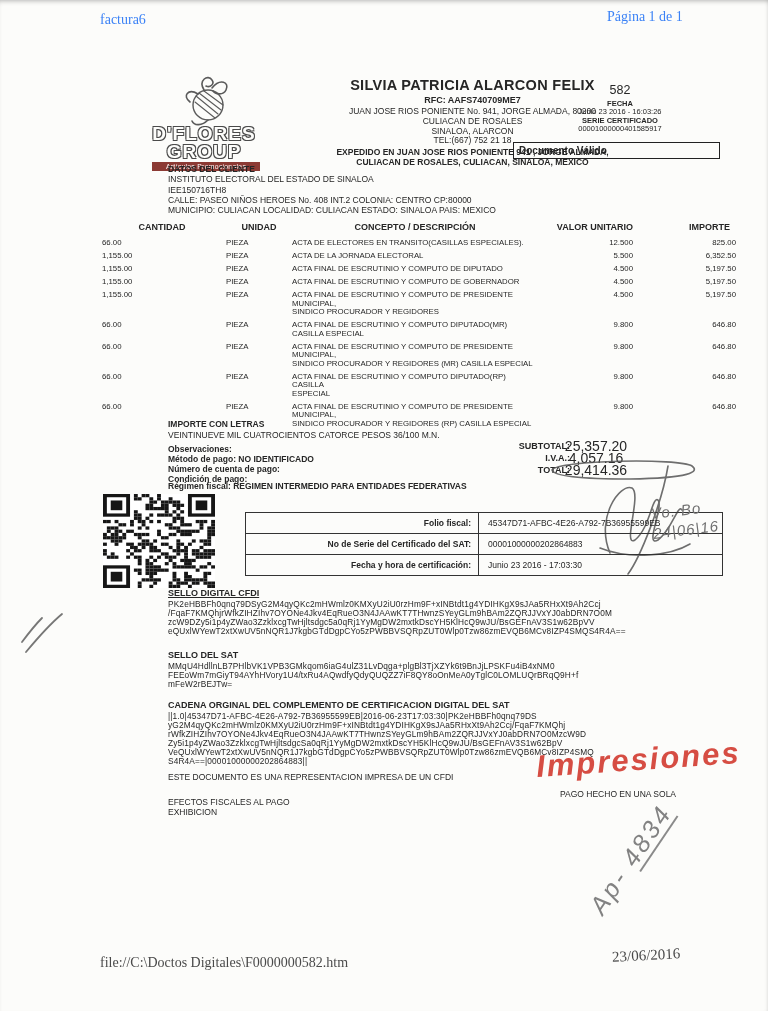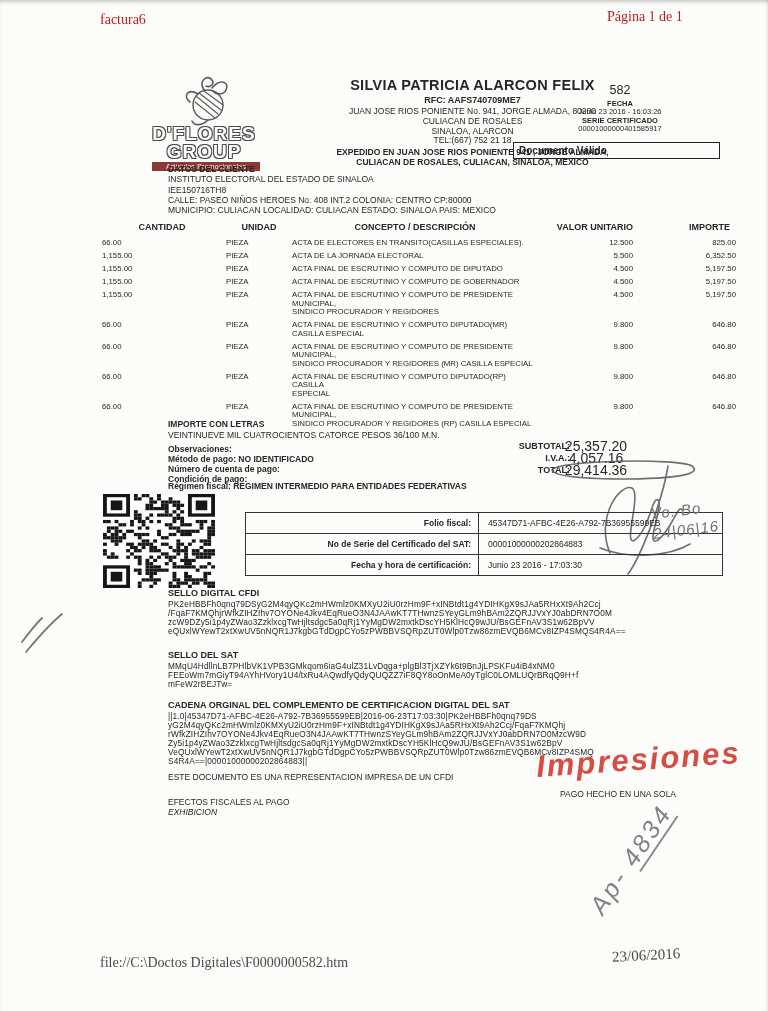--- a/index.html
+++ b/index.html
@@ -6,21 +6,21 @@
   .page{position:relative;width:768px;height:1011px;background:#fcfcfa;overflow:hidden;
         font-family:"Liberation Sans",sans-serif;color:#262626;
         box-shadow:inset 0 4px 5px -3px rgba(0,0,0,.28), inset -3px 0 4px -3px rgba(0,0,0,.12);}
   .abs{position:absolute;}
   .b{font-weight:bold;}
   .ctr{text-align:center;}
   .pre{white-space:pre-line;}
   .serif{font-family:"Liberation Serif",serif;}
 
   
-  .ph{font-size:14px;color:#b91c1c;}
+  .ph{font-size:14px;color:#3b82f6;}
   .pf{font-size:14px;color:#4a4a4a;}
 
   
   .vname{font-size:14.5px;letter-spacing:.3px;}
   .vrfc{font-size:9px;margin-top:2px;}
   .vaddr{font-size:8.5px;line-height:9.8px;margin-top:2px;}
   .vexp{font-size:8.5px;line-height:10px;}
 
   
   .logotxt{font-size:19px;font-weight:bold;letter-spacing:1px;color:#fdfdfb;
@@ -536,42 +536,42 @@
       <div class="certlab">Fecha y hora de certificación:</div>
       <div class="certval">Junio 23 2016 - 17:03:30</div>
     </div>
   </div>
 
   <div class="abs hand-pencil" style="left:652px;top:500px;">
     <div>Vo. Bo</div>
     <div>24|06|16</div>
   </div>
 
-  <div class="abs sello-h" style="left:168px;top:588px;">SELLO DIGITAL CFDI</div>
+  <div class="abs sello-h" style="left:168px;top:588px;text-decoration:underline;">SELLO DIGITAL CFDI</div>
   <div class="abs sello-t pre" style="left:168px;top:600px;">PK2eHBBFh0qnq79DSyG2M4qyQKc2mHWmlz0KMXyU2iU0rzHm9F+xINBtdt1g4YDIHKgX9sJAa5RHxXt9Ah2Ccj
 /FqaF7KMQhjrWfkZIHZIhv7OYONe4Jkv4EqRueO3N4JAAwKT7THwnzSYeyGLm9hBAm2ZQRJJVxYJ0abDRN7O0M
 zcW9DZy5i1p4yZWao3ZzklxcgTwHjltsdgc5a0qRj1YyMgDW2mxtkDscYH5KlHcQ9wJU/BsGEFnAV3S1w62BpVV
 eQUxlWYewT2xtXwUV5nNQR1J7kgbGTdDgpCYo5zPWBBVSQRpZUT0Wlp0Tzw86zmEVQB6MCv8IZP4SMQS4R4A==</div>
 
   <div class="abs sello-h" style="left:168px;top:650px;">SELLO DEL SAT</div>
   <div class="abs sello-t pre" style="left:168px;top:662px;">MMqU4HdllnLB7PHlbVK1VPB3GMkqom6iaG4ulZ31LvDqga+plgBl3TjXZYk6t9BnJjLPSKFu4iB4xNM0
 FEEoWm7mGiyT94AYhHVory1U4/txRu4AQwdfyQdyQUQZZ7iF8QY8oOnMeA0yTglC0LOMLUQrBRqQ9H+f
 mFeW2rBEJTw=</div>
 
   <div class="abs sello-h" style="left:168px;top:700px;">CADENA ORGINAL DEL COMPLEMENTO DE CERTIFICACION DIGITAL DEL SAT</div>
   <div class="abs sello-t pre" style="left:168px;top:712px;">||1.0|45347D71-AFBC-4E26-A792-7B36955599EB|2016-06-23T17:03:30|PK2eHBBFh0qnq79DS
 yG2M4qyQKc2mHWmlz0KMXyU2iU0rzHm9F+xINBtdt1g4YDIHKgX9sJAa5RHxXt9Ah2Ccj/FqaF7KMQhj
 rWfkZIHZIhv7OYONe4Jkv4EqRueO3N4JAAwKT7THwnzSYeyGLm9hBAm2ZQRJJVxYJ0abDRN7O0MzcW9D
 Zy5i1p4yZWao3ZzklxcgTwHjltsdgcSa0qRj1YyMgDW2mxtkDscYH5KlHcQ9wJU/BsGEFnAV3S1w62BpV
 VeQUxlWYewT2xtXwUV5nNQR1J7kgbGTdDgpCYo5zPWBBVSQRpZUT0Wlp0Tzw86zmEVQB6MCv8IZP4SMQ
 S4R4A==|00001000000202864883||</div>
 
   <div class="abs small" style="left:168px;top:772px;">ESTE DOCUMENTO ES UNA REPRESENTACION IMPRESA DE UN CFDI</div>
   <div class="abs small" style="left:168px;top:797px;">EFECTOS FISCALES AL PAGO</div>
-  <div class="abs small" style="left:168px;top:807px;font-style:italic;">EXHIBICION</div>
+  <div class="abs small" style="left:168px;top:807px;">EXHIBICION</div>
   <div class="abs small" style="left:560px;top:789px;">PAGO HECHO EN UNA SOLA</div>
 
   <div class="abs hand-red" style="left:536px;top:742px;">Impresiones</div>
 
   <div class="abs hand-diag" style="left:568px;top:845px;">
     <span>Ap- </span><span class="num">4834</span>
   </div>
 
   <span class="abs" style="left:20px;top:610px;">
     <svg width="48" height="48" viewBox="0 0 48 48">

